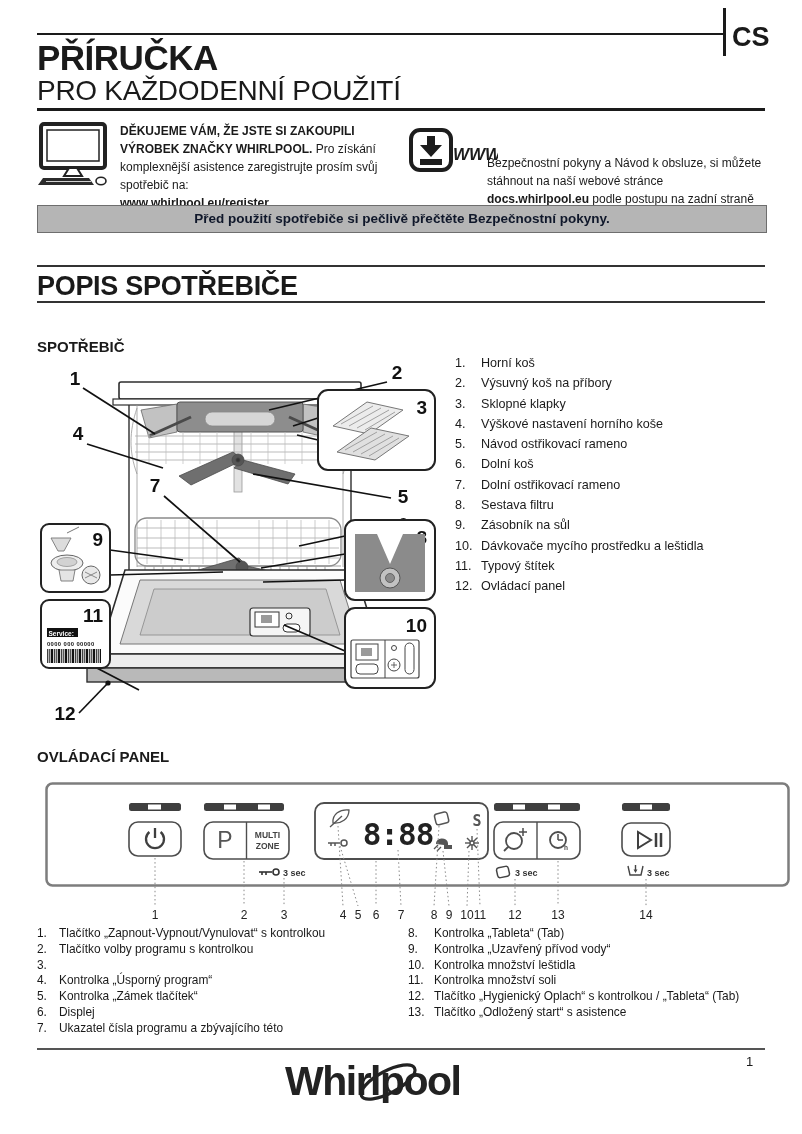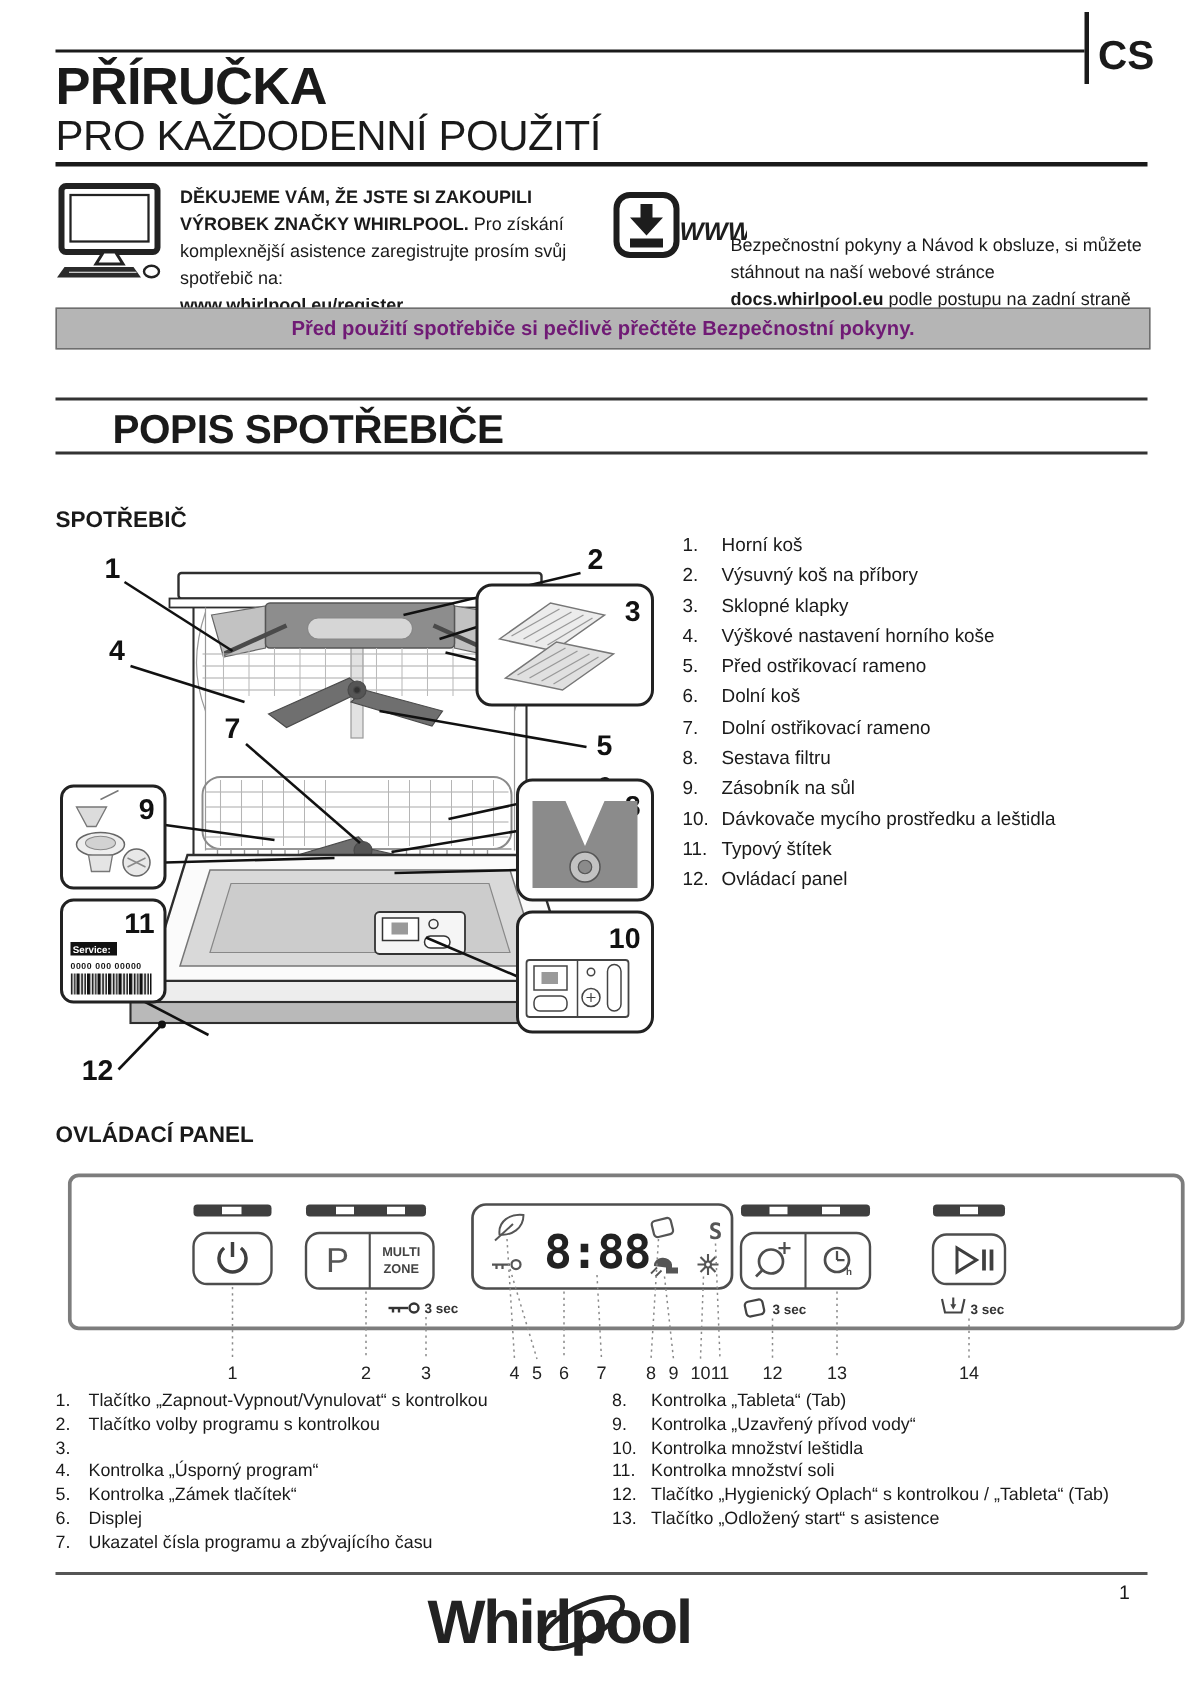--- a/index.html
+++ b/index.html
@@ -6,22 +6,22 @@
   .page{position:relative;width:802px;height:1134px;background:#fff;overflow:hidden;
         font-family:"Liberation Sans","DejaVu Sans",sans-serif;color:#1a1a1a;}
   .abs{position:absolute;}
   .rule{background:#1a1a1a;}
   .h-title{font-size:35px;font-weight:800;letter-spacing:-0.5px;line-height:1;}
   .h-sub{font-size:28px;font-weight:400;letter-spacing:-0.3px;line-height:1;}
   .cs{font-size:27px;font-weight:800;}
   .intro-text{font-size:12px;line-height:18px;}
   .intro-text b{font-weight:700;}
   .banner{background:#b5b5b5;border:1.2px solid #6e6e6e;text-align:center;
-          font-size:13.5px;font-weight:700;line-height:26px;color:#701a75;}
-  .sec-title{font-size:27px;font-weight:800;letter-spacing:-0.3px;margin-left:38px;}
+          font-size:13.5px;font-weight:700;line-height:26px;color:#0f172a;}
+  .sec-title{font-size:27px;font-weight:800;letter-spacing:-0.3px;}
   .sub-title{font-size:15px;font-weight:700;}
   .alist{font-size:12.6px;line-height:20.3px;}
   .alist .row{display:flex;}
   .alist .num{width:26px;flex:0 0 26px;}
   .leg{font-size:11.9px;line-height:15.8px;}
   .leg .row{display:flex;}
   .leg .num{width:22px;flex:0 0 22px;}
   .leg.right .num{width:26px;flex:0 0 26px;}
   .pagenum{font-size:13px;}
   svg text{font-family:"Liberation Sans","DejaVu Sans",sans-serif;}
@@ -306,21 +306,21 @@
     <div class="row">
         <span class="num">3.</span>
         <span>Sklopné klapky</span>
       </div>
     <div class="row">
         <span class="num">4.</span>
         <span>Výškové nastavení horního koše</span>
       </div>
     <div class="row">
         <span class="num">5.</span>
-        <span>Před ostřikovací rameno</span>
+        <span>Návod ostřikovací rameno</span>
       </div>
     <div class="row">
         <span class="num">6.</span>
         <span>Dolní koš</span>
       </div>
     <div class="row">
         <span class="num">7.</span>
         <span>Dolní ostřikovací rameno</span>
       </div>
     <div class="row">
@@ -514,21 +514,21 @@
     <div class="row">
         <span class="num">5.</span>
         <span>Kontrolka „Zámek tlačítek“</span>
       </div>
     <div class="row">
         <span class="num">6.</span>
         <span>Displej</span>
       </div>
     <div class="row">
         <span class="num">7.</span>
-        <span>Ukazatel čísla programu a zbývajícího času</span>
+        <span>Ukazatel čísla programu a zbývajícího této</span>
       </div>
   </div>
 
   <div class="abs leg right" style="left:408px;top:926px;width:392px;">
     <div class="row">
         <span class="num">8.</span>
         <span>Kontrolka „Tableta“ (Tab)</span>
       </div>
     <div class="row">
         <span class="num">9.</span>

